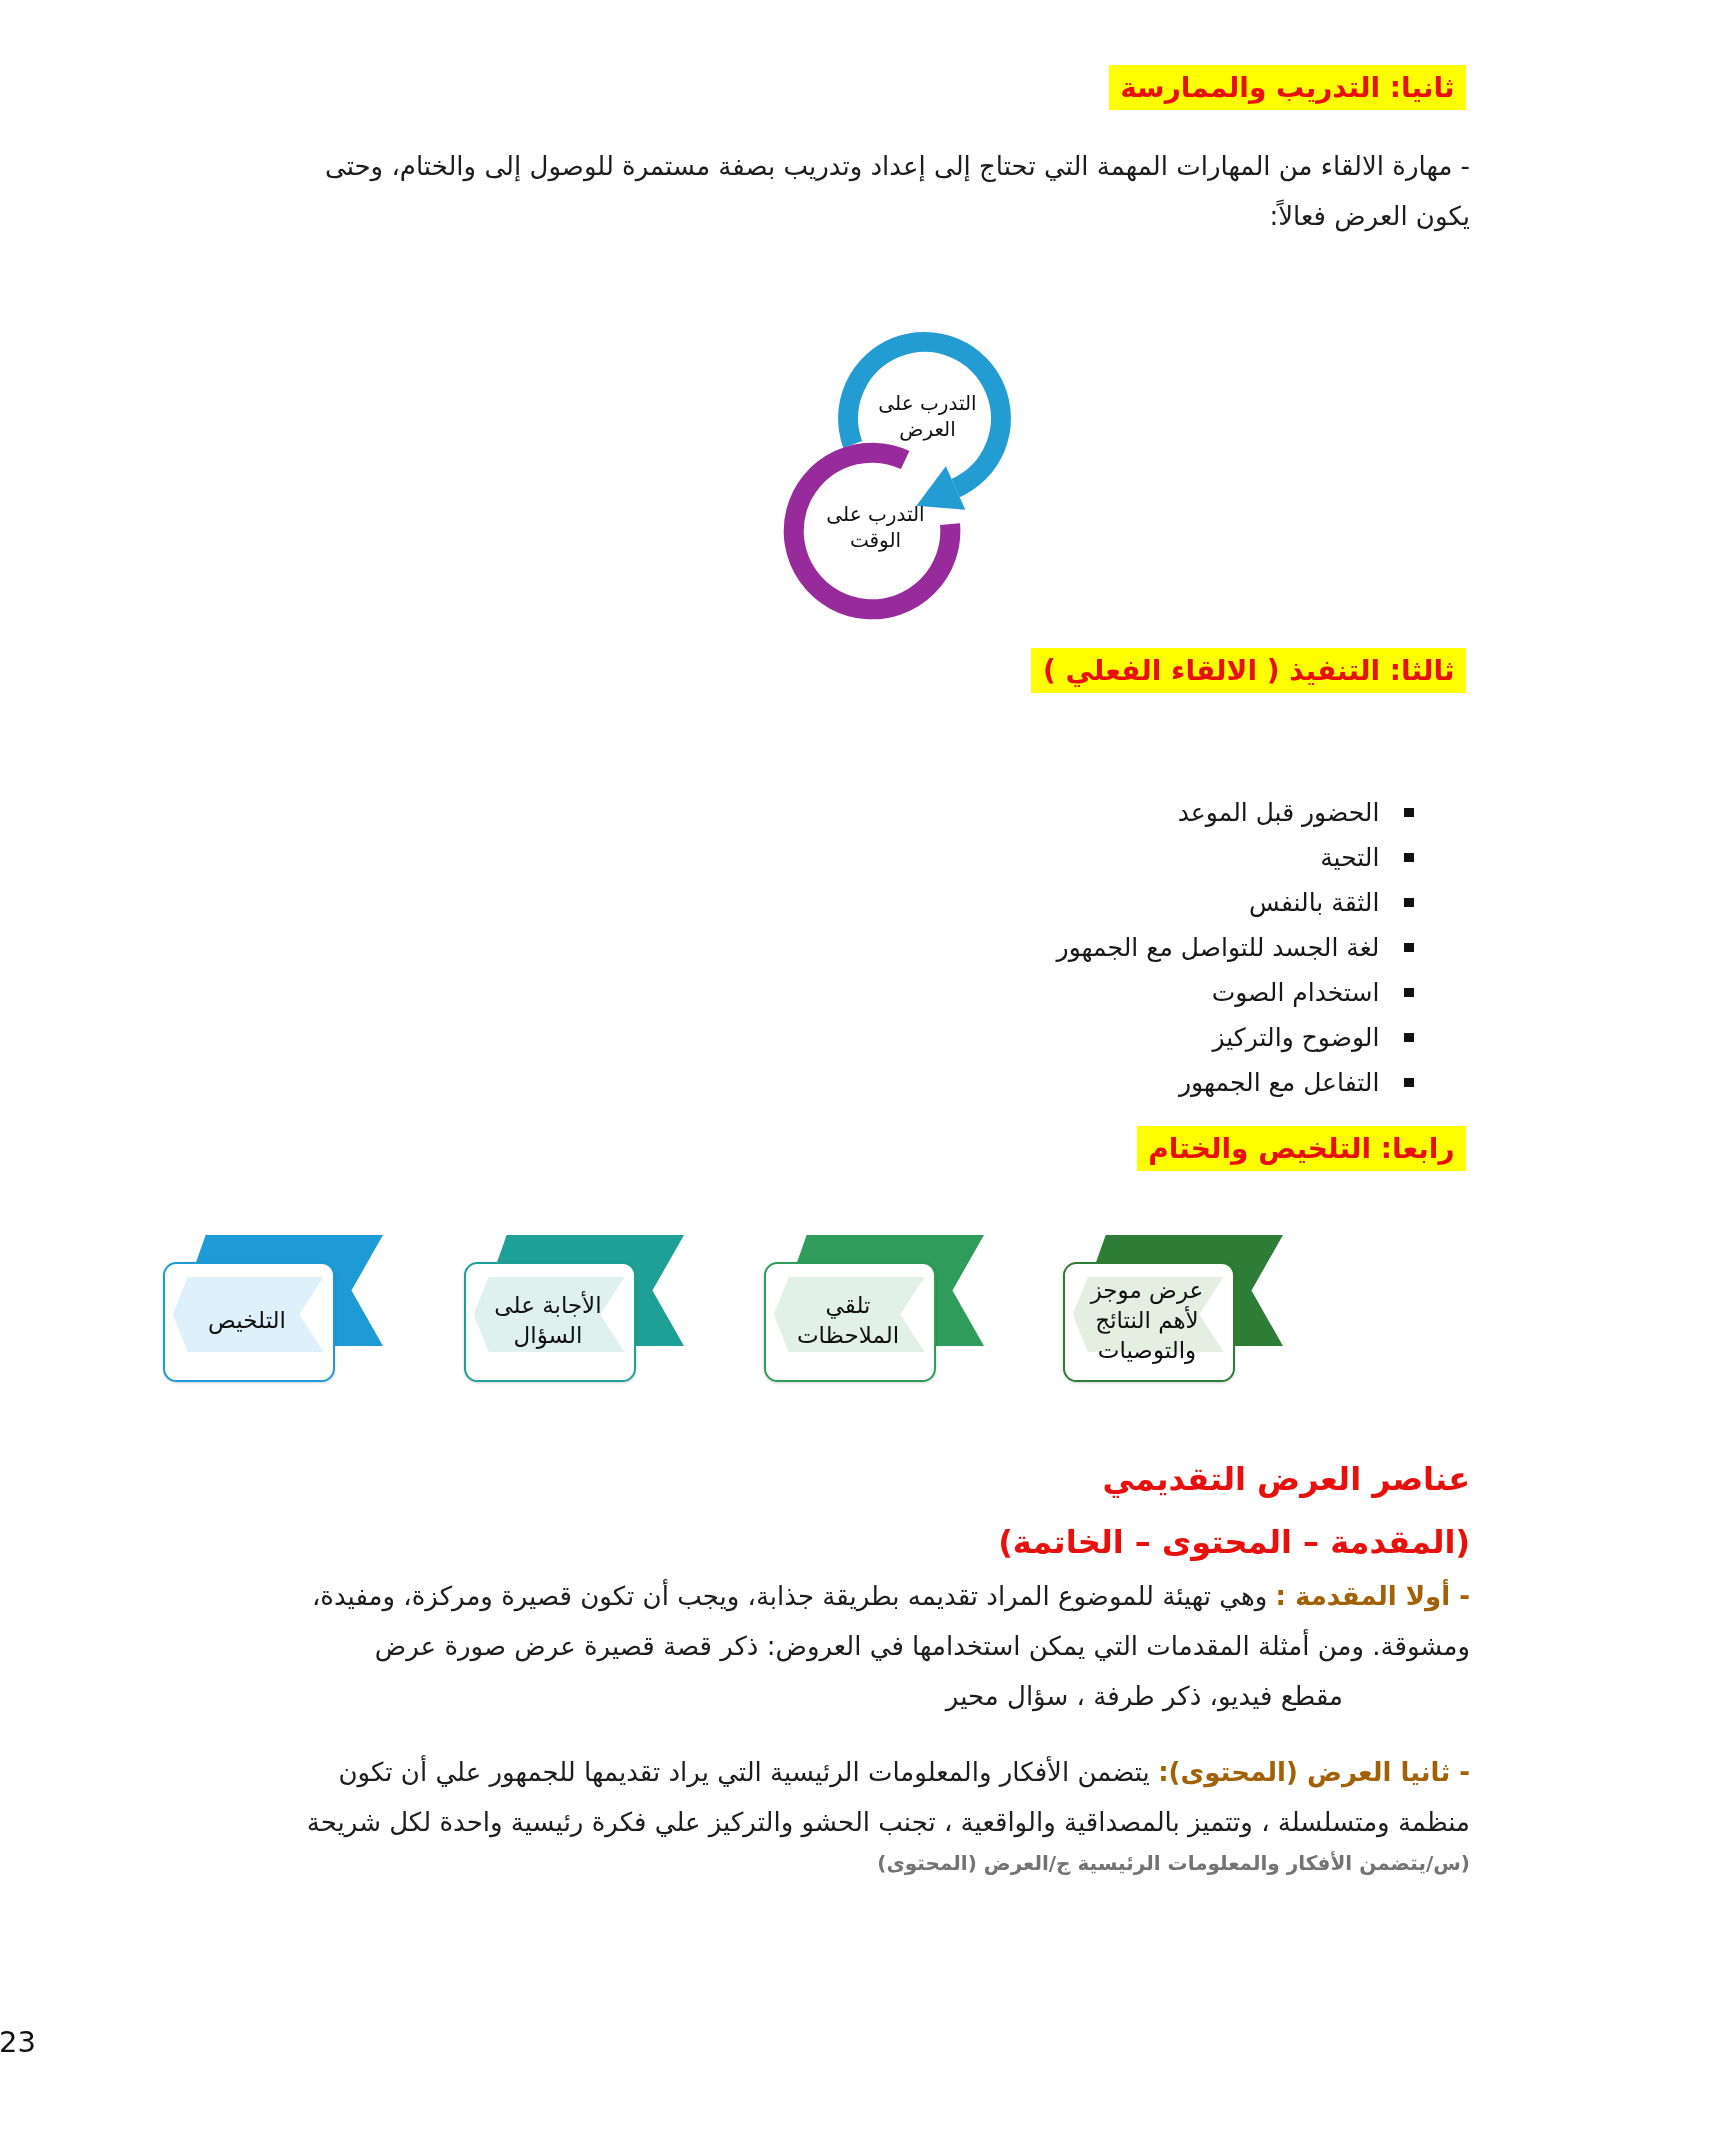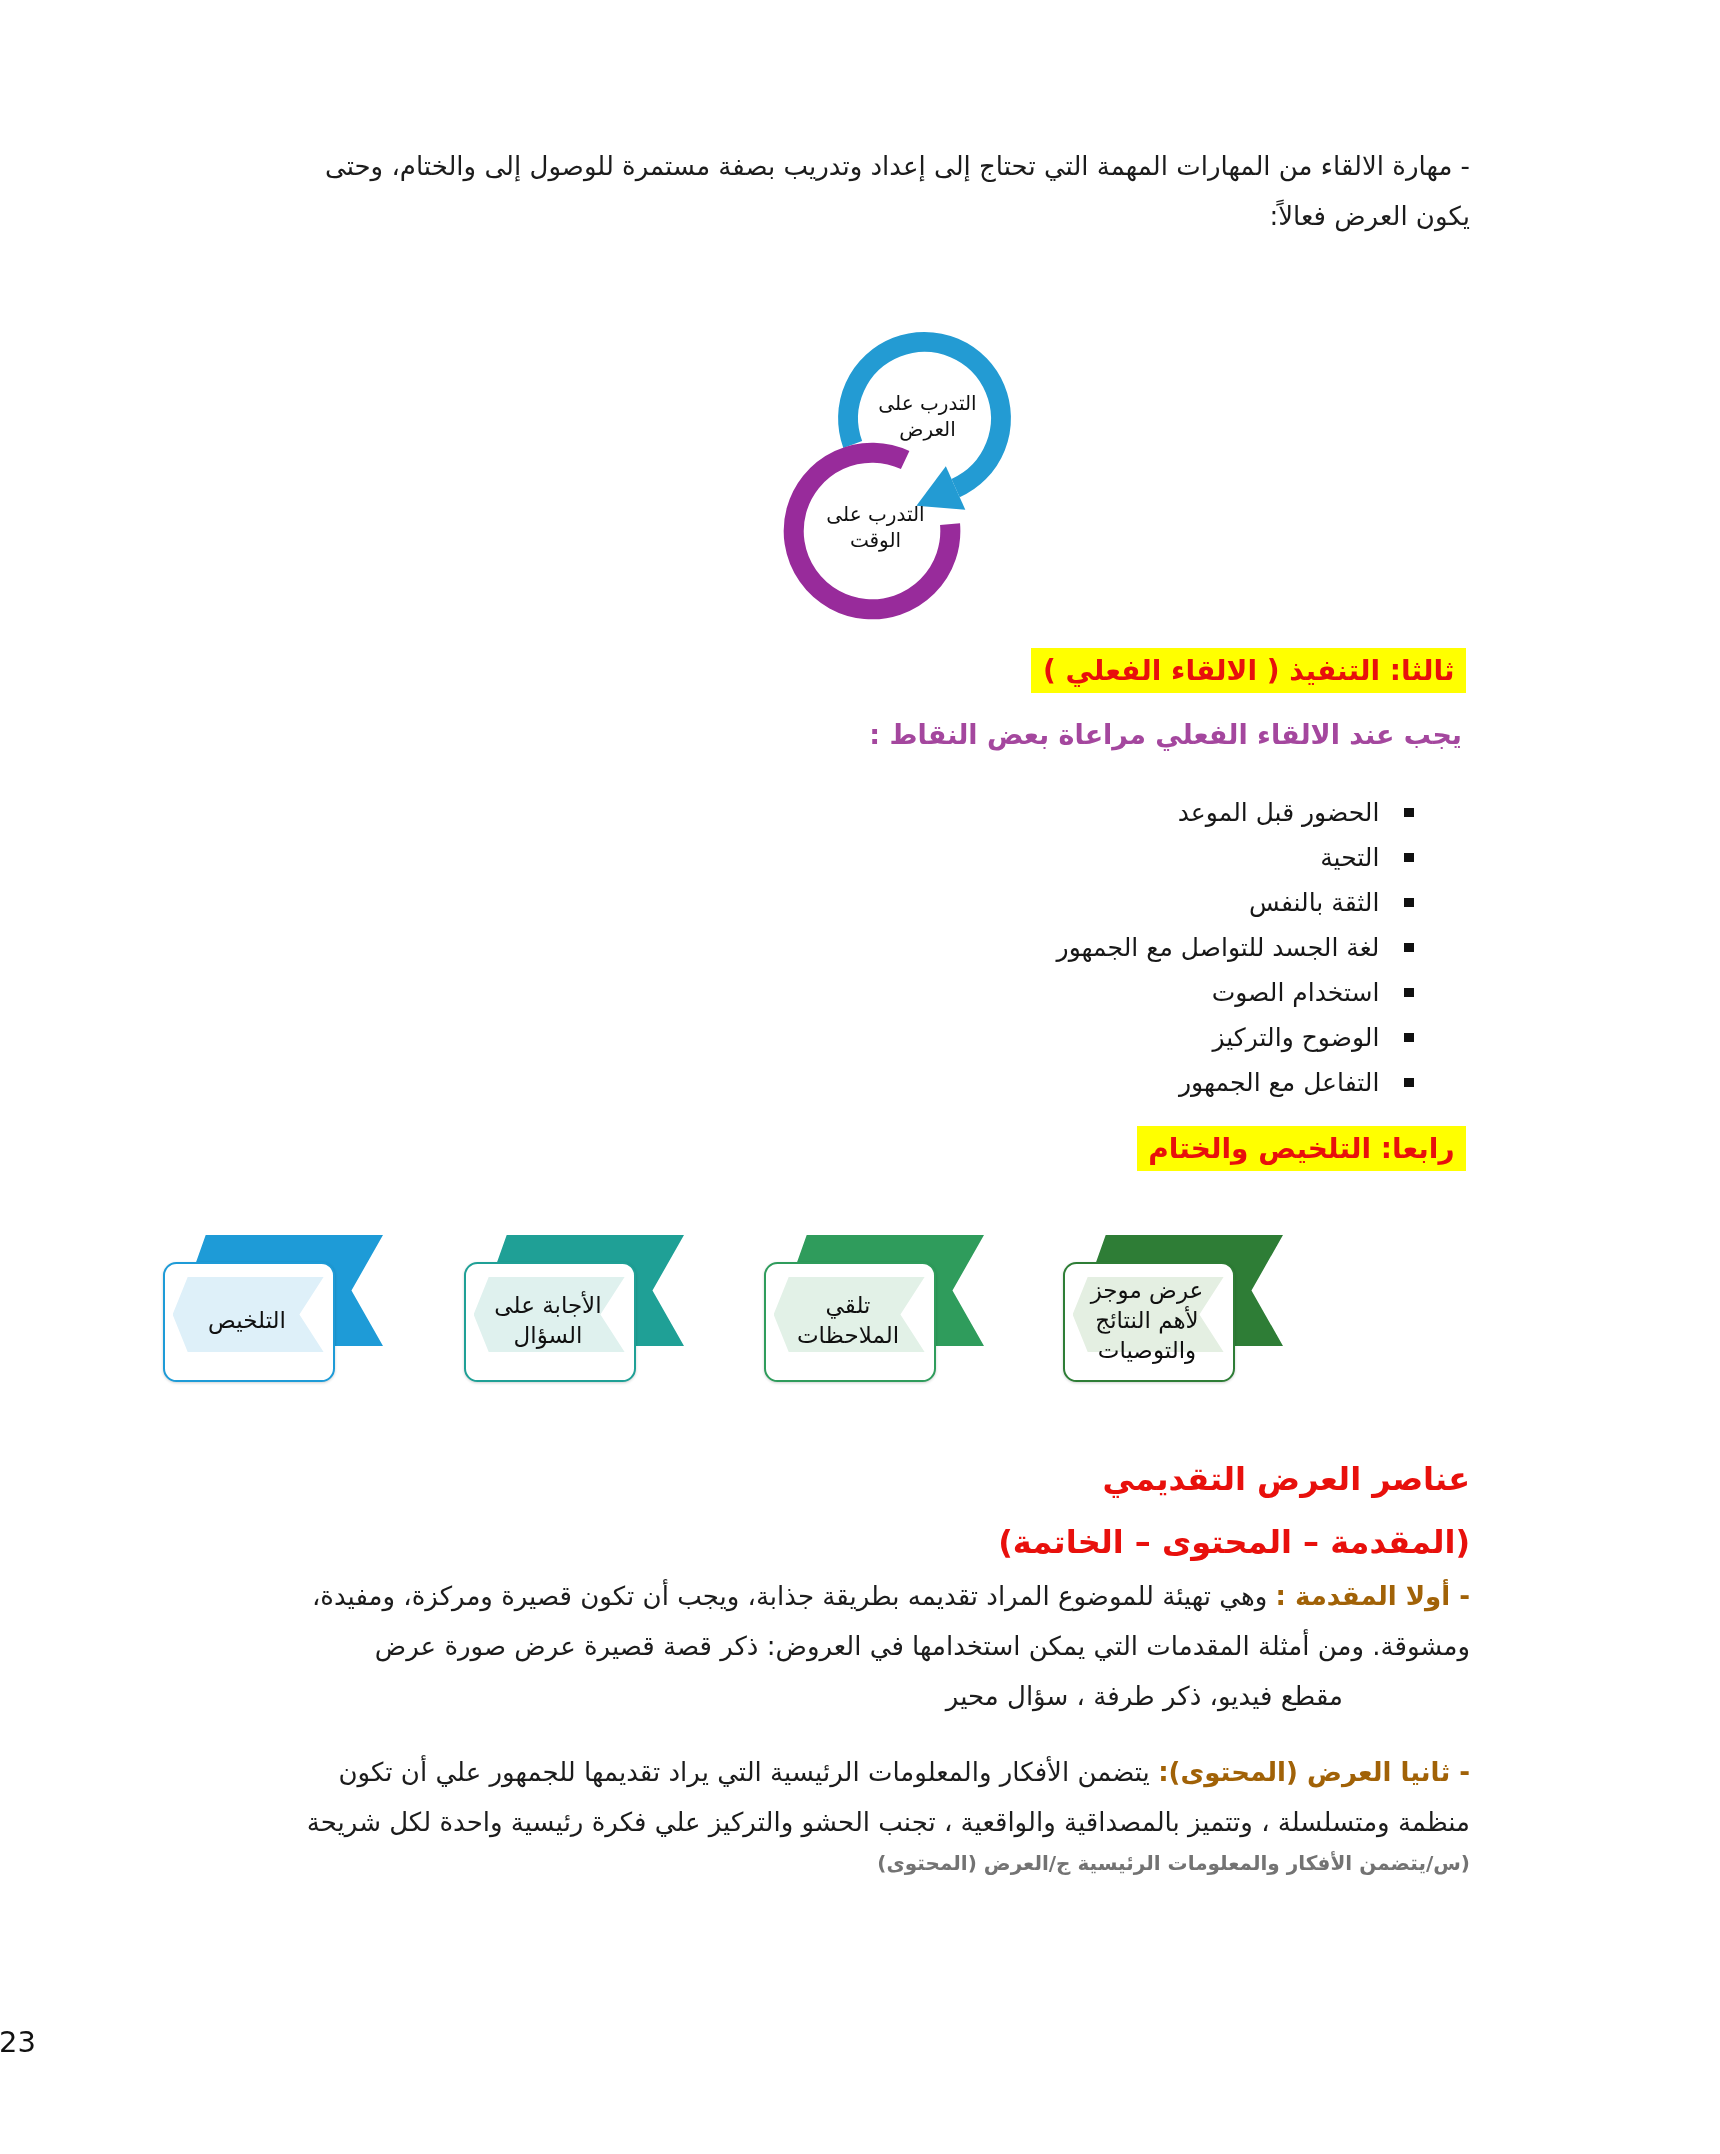--- a/index.html
+++ b/index.html
@@ -71,20 +71,21 @@
   .indent-last{padding-left:0;padding-right:127px;}
   .note-line{display:block;color:#737373;font-weight:bold;font-size:20px;line-height:32.5px;}
 
   .page-number{position:absolute;top:2025px;left:0;right:0;text-align:left;font-size:29px;color:#111;}
 </style>
 </head>
 <body>
 
 <div class="page">
 
+  <div class="hl-heading h1">ثانيا: التدريب والممارسة</div>
 
   <div class="body-par p-intro">
     <span class="line">- مهارة الالقاء من المهارات المهمة التي تحتاج إلى إعداد وتدريب بصفة مستمرة للوصول إلى والختام، وحتى</span>
     <span class="line">يكون العرض فعالاً:</span>
   </div>
 
   <svg class="cycle-svg" width="382" height="325" viewBox="0 0 400 340" aria-hidden="true">
     <path d="M 112.8 135.4 A 80 80 0 1 1 220.5 181.1" fill="none" stroke="#239bd3" stroke-width="21"></path>
     <polygon points="210.3,158.3 230.7,203.8 179.5,199.5" fill="#239bd3"></polygon>
     <path d="M 214.7 218.9 A 82 82 0 1 1 167.7 151.7" fill="none" stroke="#982b9b" stroke-width="21"></path>
@@ -92,21 +93,20 @@
   <div class="cycle-label cl-1">
     <span class="line">التدرب على</span>
     <span class="line">العرض</span>
   </div>
   <div class="cycle-label cl-2">
     <span class="line">التدرب على</span>
     <span class="line">الوقت</span>
   </div>
 
   <div class="hl-heading h2">ثالثا: التنفيذ ( الالقاء الفعلي )</div>
-  <div class="magenta-line">يجب عند الالقاء الفعلي مراعاة بعض النقاط :</div>
 
   <div class="bullets">
     <div class="b-item">
         <span class="b-sq"></span>
         <span>الحضور قبل الموعد</span>
       </div>
     <div class="b-item">
         <span class="b-sq"></span>
         <span>التحية</span>
       </div>

